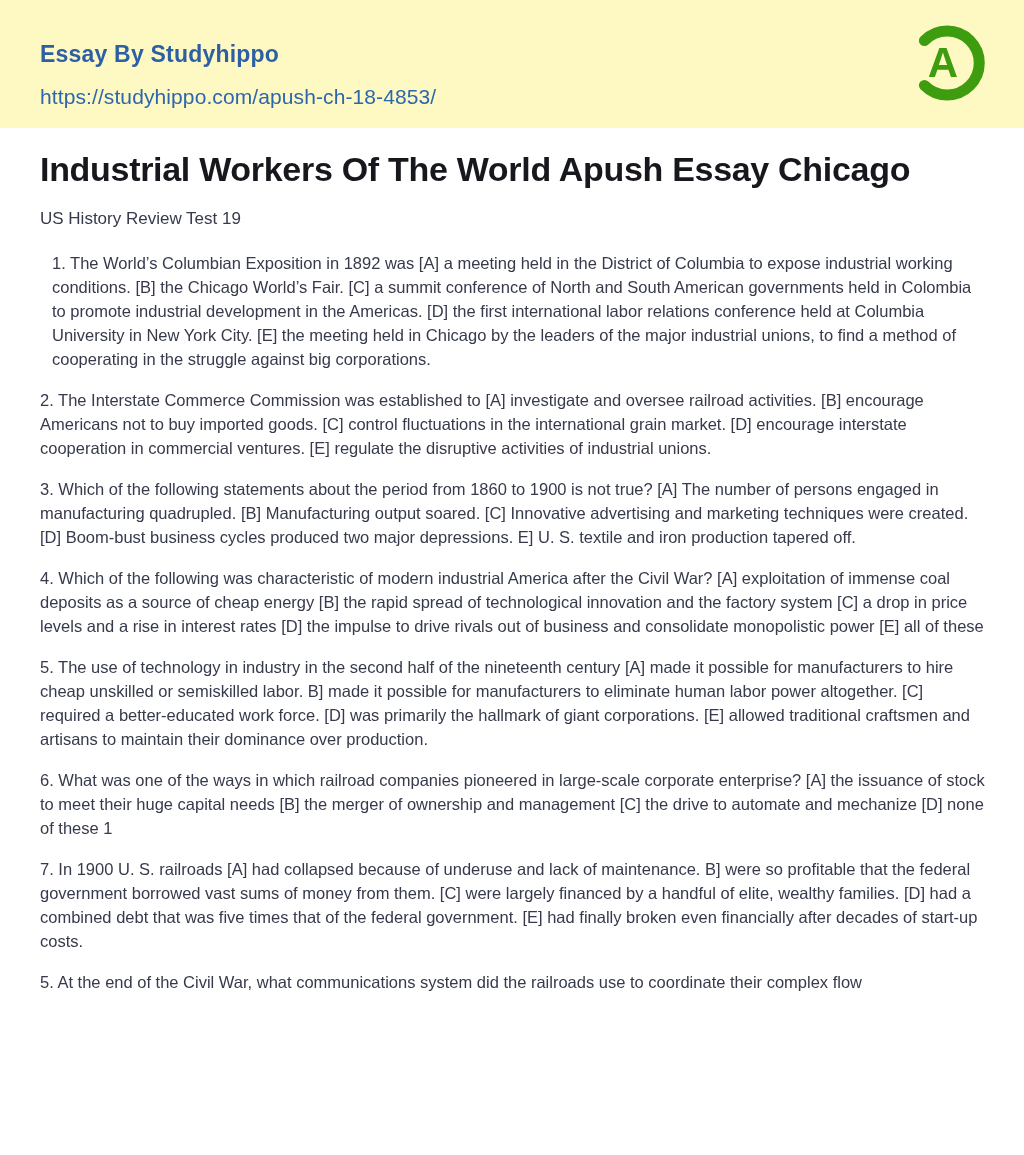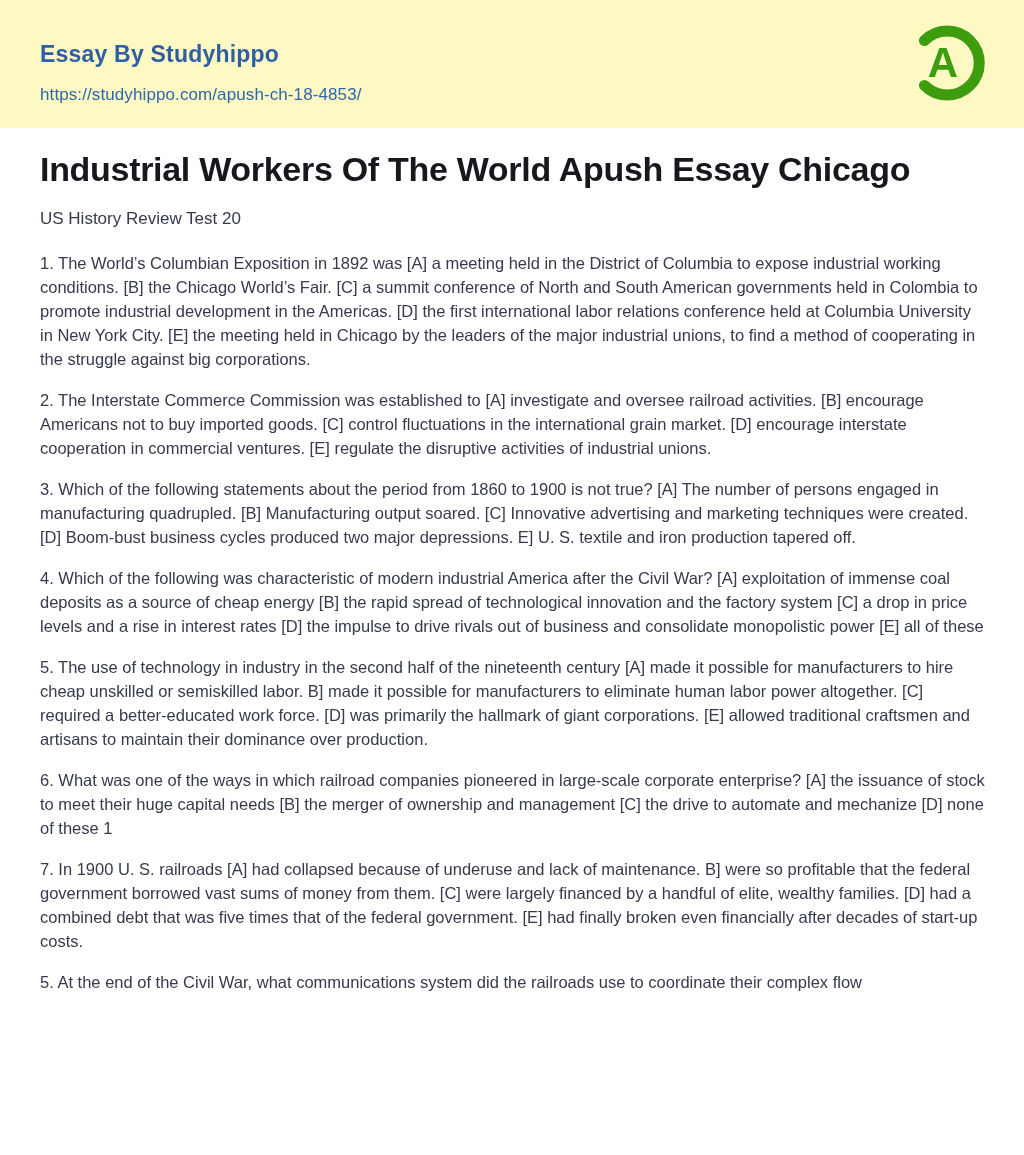--- a/index.html
+++ b/index.html
@@ -27,21 +27,21 @@
     top: 41px;
     font-size: 23px;
     font-weight: 700;
     color: #2d5fa4;
     letter-spacing: 0.2px;
   }
   .site-url {
     position: absolute;
     left: 40px;
     top: 85px;
-    font-size: 17px;
+    font-size: 21px;
     font-weight: 400;
     color: #2d66ad;
     text-decoration: none;
     letter-spacing: 0.1px;
     text-align: center;
   }
   .logo {
     position: absolute;
     top: 16px;
     right: 32px;
@@ -89,39 +89,40 @@
   }
   .body-para {
     margin: 17px 0 0 0;
     font-size: 16.5px;
     line-height: 24px;
     color: #363a4b;
     max-width: 948px;
   }
   .body-para:first-of-type {
     margin-top: 22px;
+    margin-left: 12px;
   }
 </style>
 </head>
 <body>
 
 <div class="header-band">
   <div class="site-title">Essay By Studyhippo</div>
   <a class="site-url">https://studyhippo.com/apush-ch-18-4853/</a>
   <div class="logo">
     <svg width="92" height="94" viewBox="0 0 92 94">
       <path d="M 23.4 24.6 A 32 32 0 1 1 23.4 69.4" fill="none" stroke="#3e9c0f" stroke-width="11" stroke-linecap="round" transform="translate(1,0)"></path>
     </svg>
     <div class="logo-letter">A</div>
   </div>
 </div>
 
 <div class="content">
   <h1 class="article-title">Industrial Workers Of The World Apush Essay Chicago</h1>
-  <div class="article-subtitle">US History Review Test 20</div>
+  <div class="article-subtitle">US History Review Test 19</div>
 
   <p class="body-para">1. The World’s Columbian Exposition in 1892 was [A] a meeting held in the District of Columbia to expose industrial working conditions. [B] the Chicago World’s Fair. [C] a summit conference of North and South American governments held in Colombia to promote industrial development in the Americas. [D] the first international labor relations conference held at Columbia University in New York City. [E] the meeting held in Chicago by the leaders of the major industrial unions, to find a method of cooperating in the struggle against big corporations.</p>
   <p class="body-para">2. The Interstate Commerce Commission was established to [A] investigate and oversee railroad activities. [B] encourage Americans not to buy imported goods. [C] control fluctuations in the international grain market. [D] encourage interstate cooperation in commercial ventures. [E] regulate the disruptive activities of industrial unions.</p>
   <p class="body-para">3. Which of the following statements about the period from 1860 to 1900 is not true? [A] The number of persons engaged in manufacturing quadrupled. [B] Manufacturing output soared. [C] Innovative advertising and marketing techniques were created. [D] Boom-bust business cycles produced two major depressions. E] U. S. textile and iron production tapered off.</p>
   <p class="body-para">4. Which of the following was characteristic of modern industrial America after the Civil War? [A] exploitation of immense coal deposits as a source of cheap energy [B] the rapid spread of technological innovation and the factory system [C] a drop in price levels and a rise in interest rates [D] the impulse to drive rivals out of business and consolidate monopolistic power [E] all of these</p>
   <p class="body-para">5. The use of technology in industry in the second half of the nineteenth century [A] made it possible for manufacturers to hire cheap unskilled or semiskilled labor. B] made it possible for manufacturers to eliminate human labor power altogether. [C] required a better-educated work force. [D] was primarily the hallmark of giant corporations. [E] allowed traditional craftsmen and artisans to maintain their dominance over production.</p>
   <p class="body-para">6. What was one of the ways in which railroad companies pioneered in large-scale corporate enterprise? [A] the issuance of stock to meet their huge capital needs [B] the merger of ownership and management [C] the drive to automate and mechanize [D] none of these 1</p>
   <p class="body-para">7. In 1900 U. S. railroads [A] had collapsed because of underuse and lack of maintenance. B] were so profitable that the federal government borrowed vast sums of money from them. [C] were largely financed by a handful of elite, wealthy families. [D] had a combined debt that was five times that of the federal government. [E] had finally broken even financially after decades of start-up costs.</p>
   <p class="body-para">5. At the end of the Civil War, what communications system did the railroads use to coordinate their complex flow</p>
 </div>

